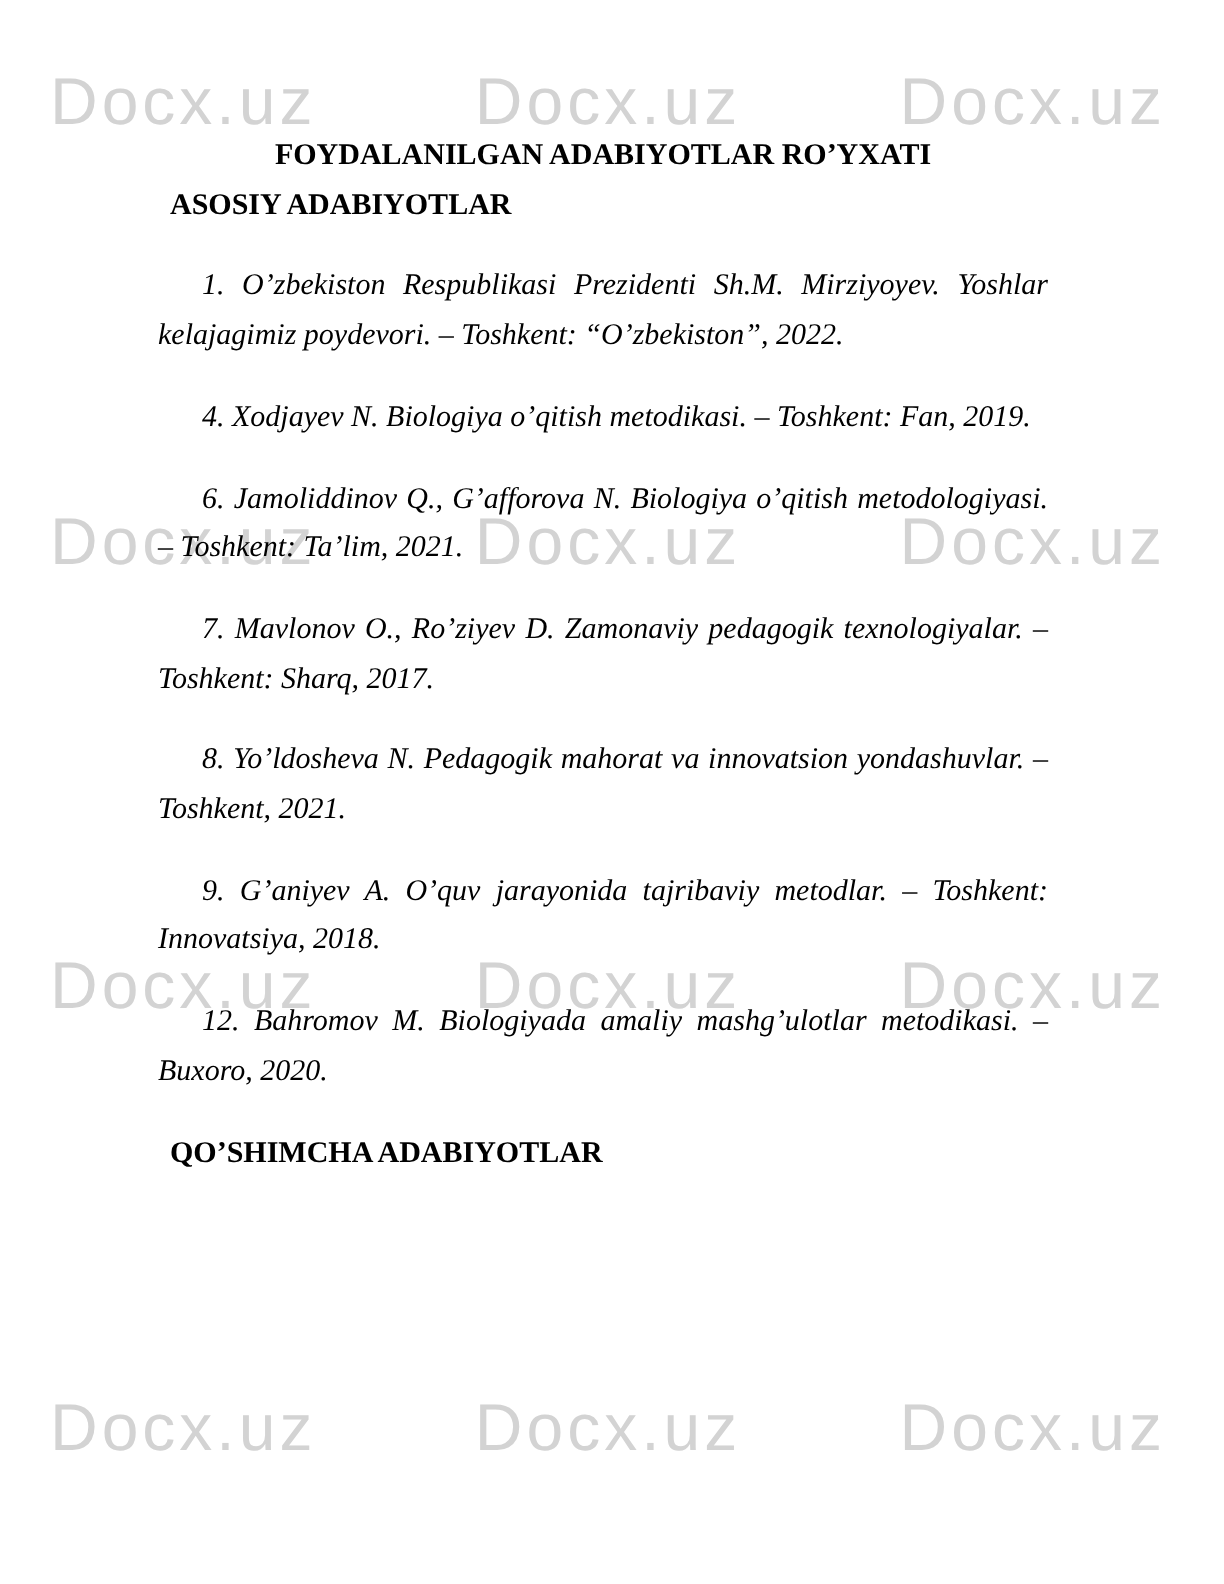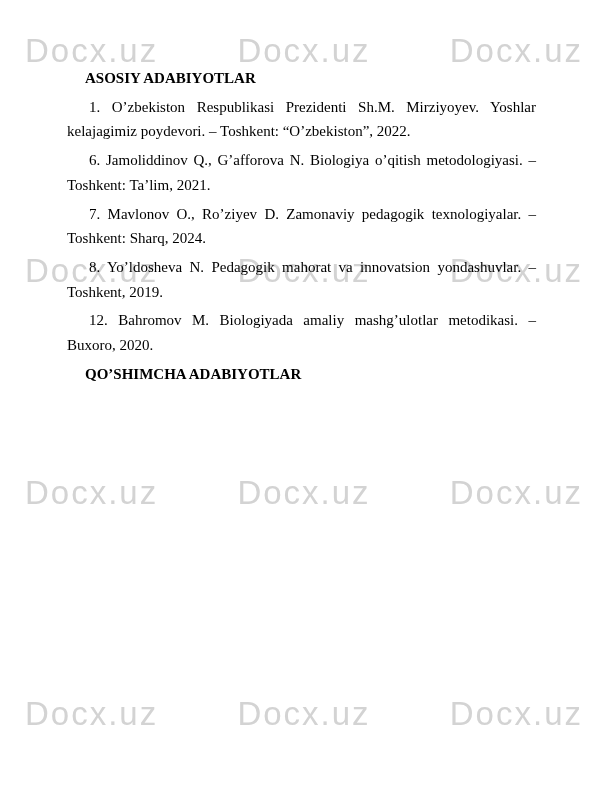--- a/index.html
+++ b/index.html
@@ -53,23 +53,24 @@
     text-align: center;
     font-weight: bold;
     margin: 0;
   }
   .section-heading {
     font-weight: bold;
     text-indent: 22px;
     margin: 0;
   }
   .reference {
-    margin: 4px;
+    margin: 16px;
     text-align: justify;
     text-indent: 22px;
+    font-style: italic;
   }
 </style>
 </head>
 <body>
 
 <div class="page">
 
   <div class="watermark-layer">
       <div class="wm-row" style="color: rgb(211, 211, 211);">
         <span>Docx.uz</span>
@@ -87,28 +88,31 @@
         <span>Docx.uz</span>
       </div>
       <div class="wm-row" style="color: rgb(211, 211, 211);">
         <span>Docx.uz</span>
         <span>Docx.uz</span>
         <span>Docx.uz</span>
       </div>
     </div>
 
   <div class="content">
+    <p class="doc-title">FOYDALANILGAN ADABIYOTLAR RO’YXATI</p>
 
     <p class="section-heading">ASOSIY ADABIYOTLAR</p>
 
     <div>
         <p class="reference">1. O’zbekiston Respublikasi Prezidenti Sh.M. Mirziyoyev. Yoshlar kelajagimiz poydevori. – Toshkent: “O’zbekiston”, 2022.</p>
+        <p class="reference">4. Xodjayev N. Biologiya o’qitish metodikasi. – Toshkent: Fan, 2019.</p>
         <p class="reference">6. Jamoliddinov Q., G’afforova N. Biologiya o’qitish metodologiyasi. – Toshkent: Ta’lim, 2021.</p>
-        <p class="reference">7. Mavlonov O., Ro’ziyev D. Zamonaviy pedagogik texnologiyalar. – Toshkent: Sharq, 2024.</p>
-        <p class="reference">8. Yo’ldosheva N. Pedagogik mahorat va innovatsion yondashuvlar. – Toshkent, 2019.</p>
+        <p class="reference">7. Mavlonov O., Ro’ziyev D. Zamonaviy pedagogik texnologiyalar. – Toshkent: Sharq, 2017.</p>
+        <p class="reference">8. Yo’ldosheva N. Pedagogik mahorat va innovatsion yondashuvlar. – Toshkent, 2021.</p>
+        <p class="reference">9. G’aniyev A. O’quv jarayonida tajribaviy metodlar. – Toshkent: Innovatsiya, 2018.</p>
         <p class="reference">12. Bahromov M. Biologiyada amaliy mashg’ulotlar metodikasi. – Buxoro, 2020.</p>
       </div>
 
     <p class="section-heading">QO’SHIMCHA ADABIYOTLAR</p>
 
     <div></div>
   </div>
 
 </div>
 

